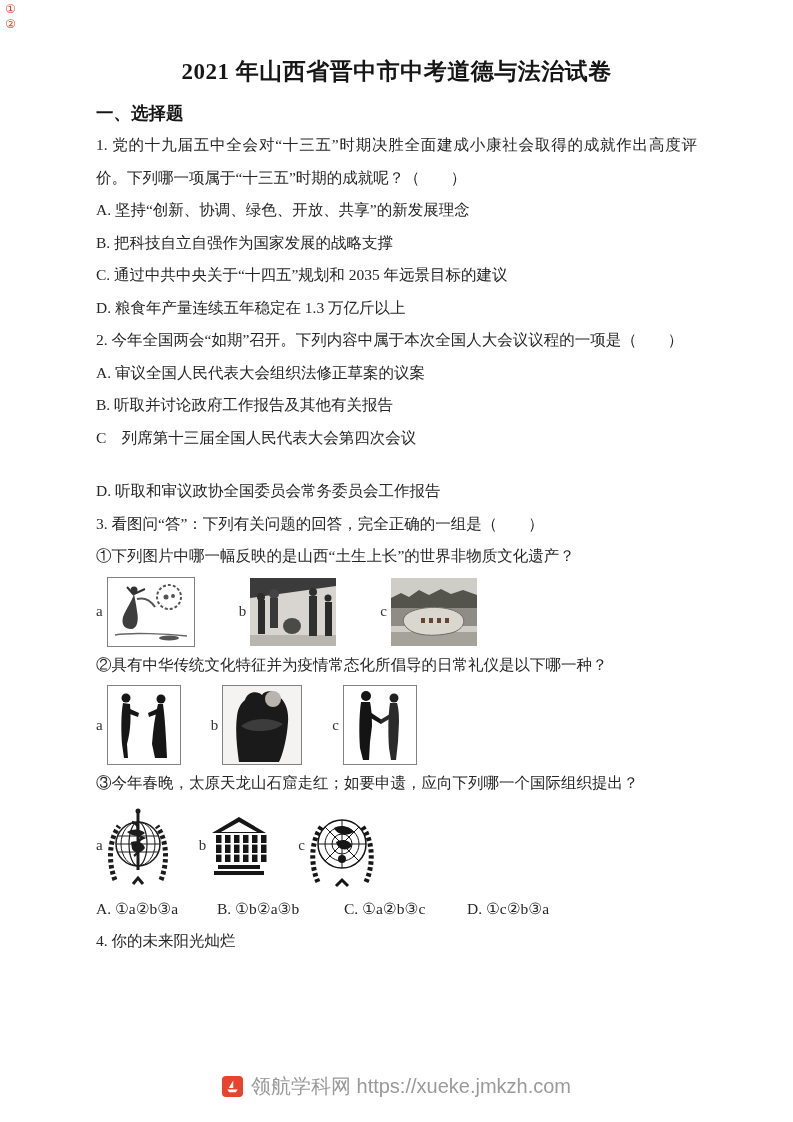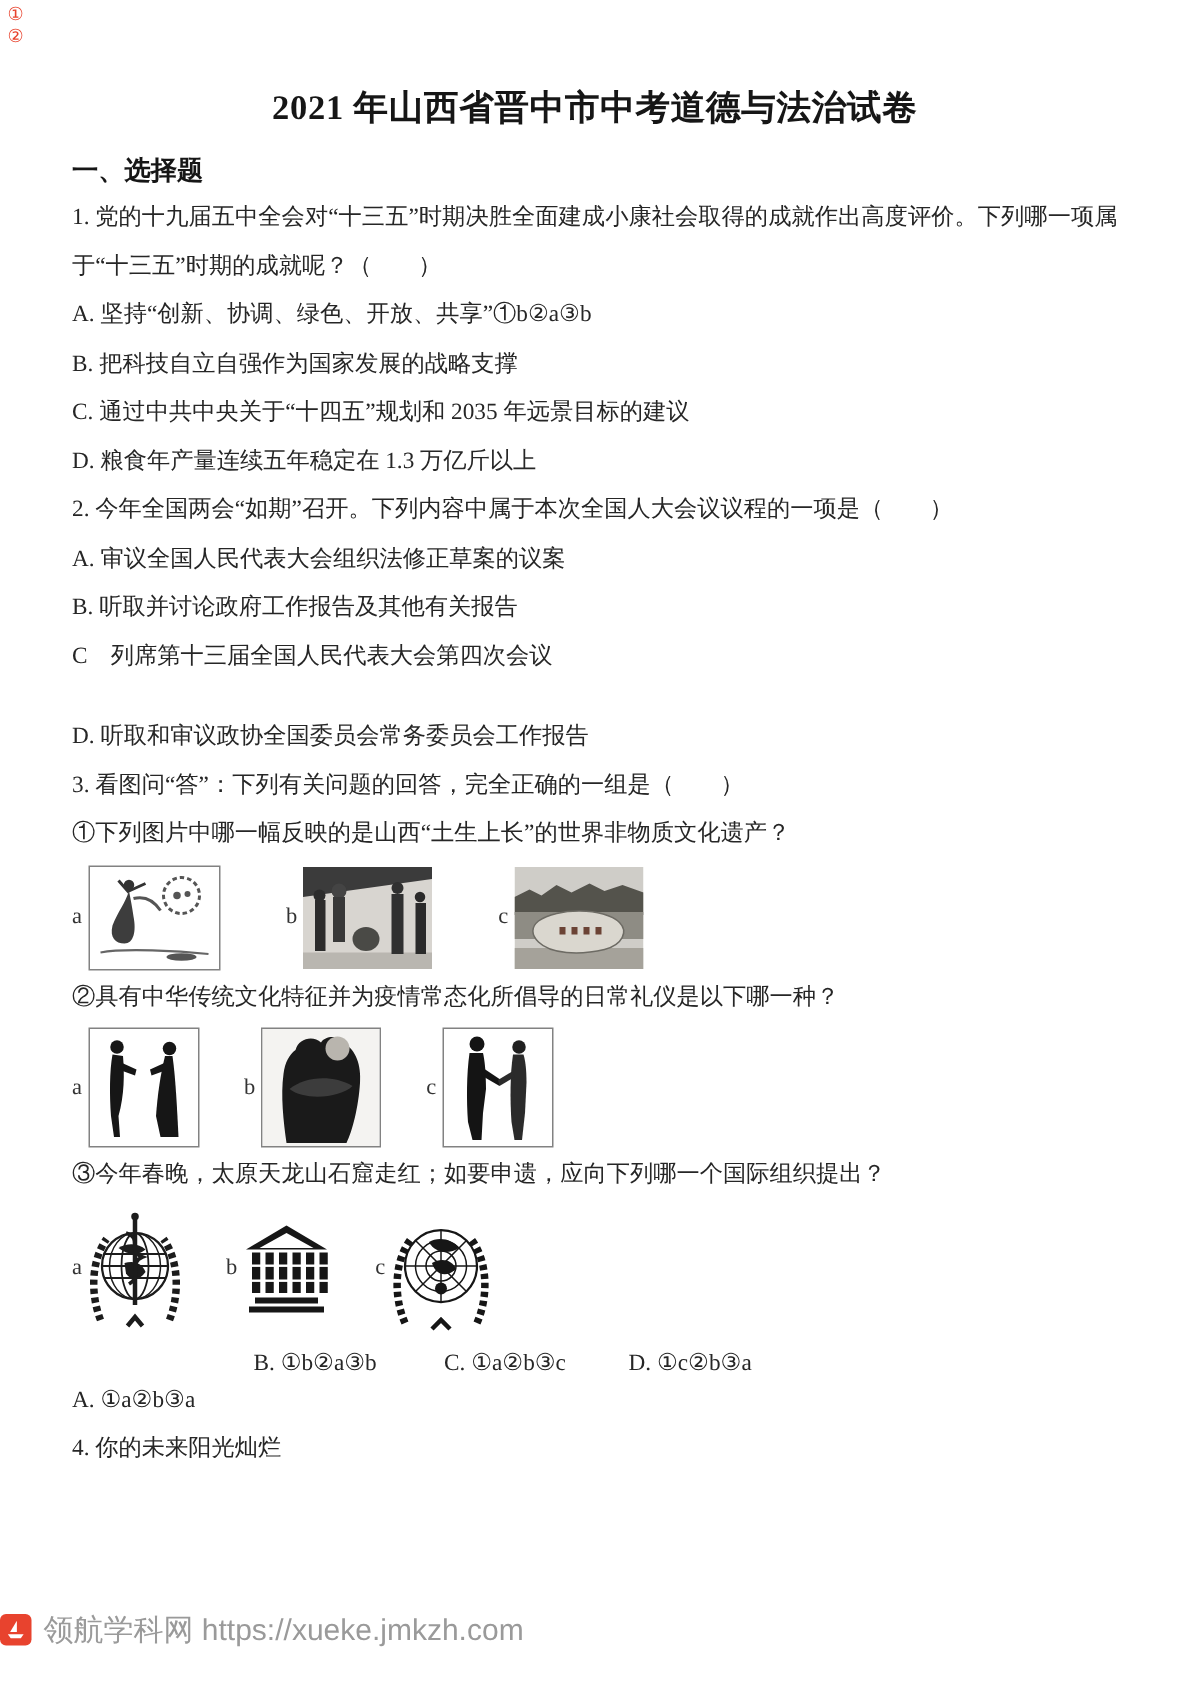--- a/index.html
+++ b/index.html
@@ -1,58 +1,58 @@
 <!DOCTYPE html>
 <html><head>
 <meta charset="utf-8">
 <style>
   html,body{margin:0;padding:0;background:#ffffff;}
   .page{position:relative;width:793px;height:1122px;background:#fff;overflow:hidden;
         font-family:"Liberation Serif","DejaVu Serif",serif;color:#262626;}
-  .content{padding:0 48px;}
+  .content{padding:0 96px;}
   .title{margin:56px 0 0;text-align:center;font-size:23px;font-weight:bold;color:#161616;letter-spacing:.5px;}
   .section{margin:14px 0 0;font-size:17.5px;font-weight:bold;color:#161616;}
   p{margin:0;font-size:15.5px;line-height:32.5px;}
   .stem{text-align:justify;}
   .opt-gap{margin-top:21px;}
   .img-row{display:flex;align-items:center;margin:4px 0 2px;}
   .img-group{display:flex;align-items:center;}
   .row1 .img-group{margin-right:44px;}
   .row2 .img-group{margin-right:30px;}
   .row3 .img-group{margin-right:30px;}
   .img-label{font-size:15px;margin-right:4px;color:#333;}
   .photo{display:block;background:#fff;}
   .bordered{border:1px solid #828282;}
   .q3-options{display:flex;font-size:15.5px;line-height:24px;margin-top:9px;color:#262626;}
-  .q3-options .qo1{width:121px;margin-top:25px;}
+  .q3-options .qo1{width:121px;}
   .q3-options .qo2{width:127px;}
   .q3-options .qo3{width:123px;}
   .comment{font-style:italic;letter-spacing:1.2px;line-height:35px;text-indent:2em;font-size:15px;color:#2b2b2b;}
-  .footer{position:absolute;left:0;right:0;bottom:22px;display:flex;align-items:center;
+  .footer{position:absolute;left:0;right:0;bottom:22px;display:flex;justify-content:center;align-items:center;
           font-family:"Liberation Sans","DejaVu Sans",sans-serif;color:#9a9a9a;font-size:20px;}
   .site-logo{width:21px;height:21px;border-radius:4px;margin-right:8px;display:flex;align-items:center;justify-content:center;}
   .corner-marks{position:absolute;top:2px;left:5px;display:flex;flex-direction:column;
                 font-family:"DejaVu Sans",sans-serif;font-size:12px;line-height:15px;}
 </style>
 </head>
 <body>
 
 <div class="page">
 
   <div class="corner-marks" style="color:#e8432e;">
     <span>①</span>
     <span>②</span>
   </div>
 
   <div class="content">
     <h1 class="title">2021 年山西省晋中市中考道德与法治试卷</h1>
     <h2 class="section">一、选择题</h2>
 
     <p class="stem" style="margin-top:4px">1. 党的十九届五中全会对“十三五”时期决胜全面建成小康社会取得的成就作出高度评价。下列哪一项属于“十三五”时期的成就呢？（　　）</p>
-    <p class="opt">A. 坚持“创新、协调、绿色、开放、共享”①b②a③b</p>
+    <p class="opt">A. 坚持“创新、协调、绿色、开放、共享”的新发展理念</p>
     <p class="opt">B. 把科技自立自强作为国家发展的战略支撑</p>
     <p class="opt">C. 通过中共中央关于“十四五”规划和 2035 年远景目标的建议</p>
     <p class="opt">D. 粮食年产量连续五年稳定在 1.3 万亿斤以上</p>
 
     <p class="stem">2. 今年全国两会“如期”召开。下列内容中属于本次全国人大会议议程的一项是（　　）</p>
     <p class="opt">A. 审议全国人民代表大会组织法修正草案的议案</p>
     <p class="opt">B. 听取并讨论政府工作报告及其他有关报告</p>
     <p class="opt">C　列席第十三届全国人民代表大会第四次会议</p>
     <p class="opt opt-gap">D. 听取和审议政协全国委员会常务委员会工作报告</p>
 

